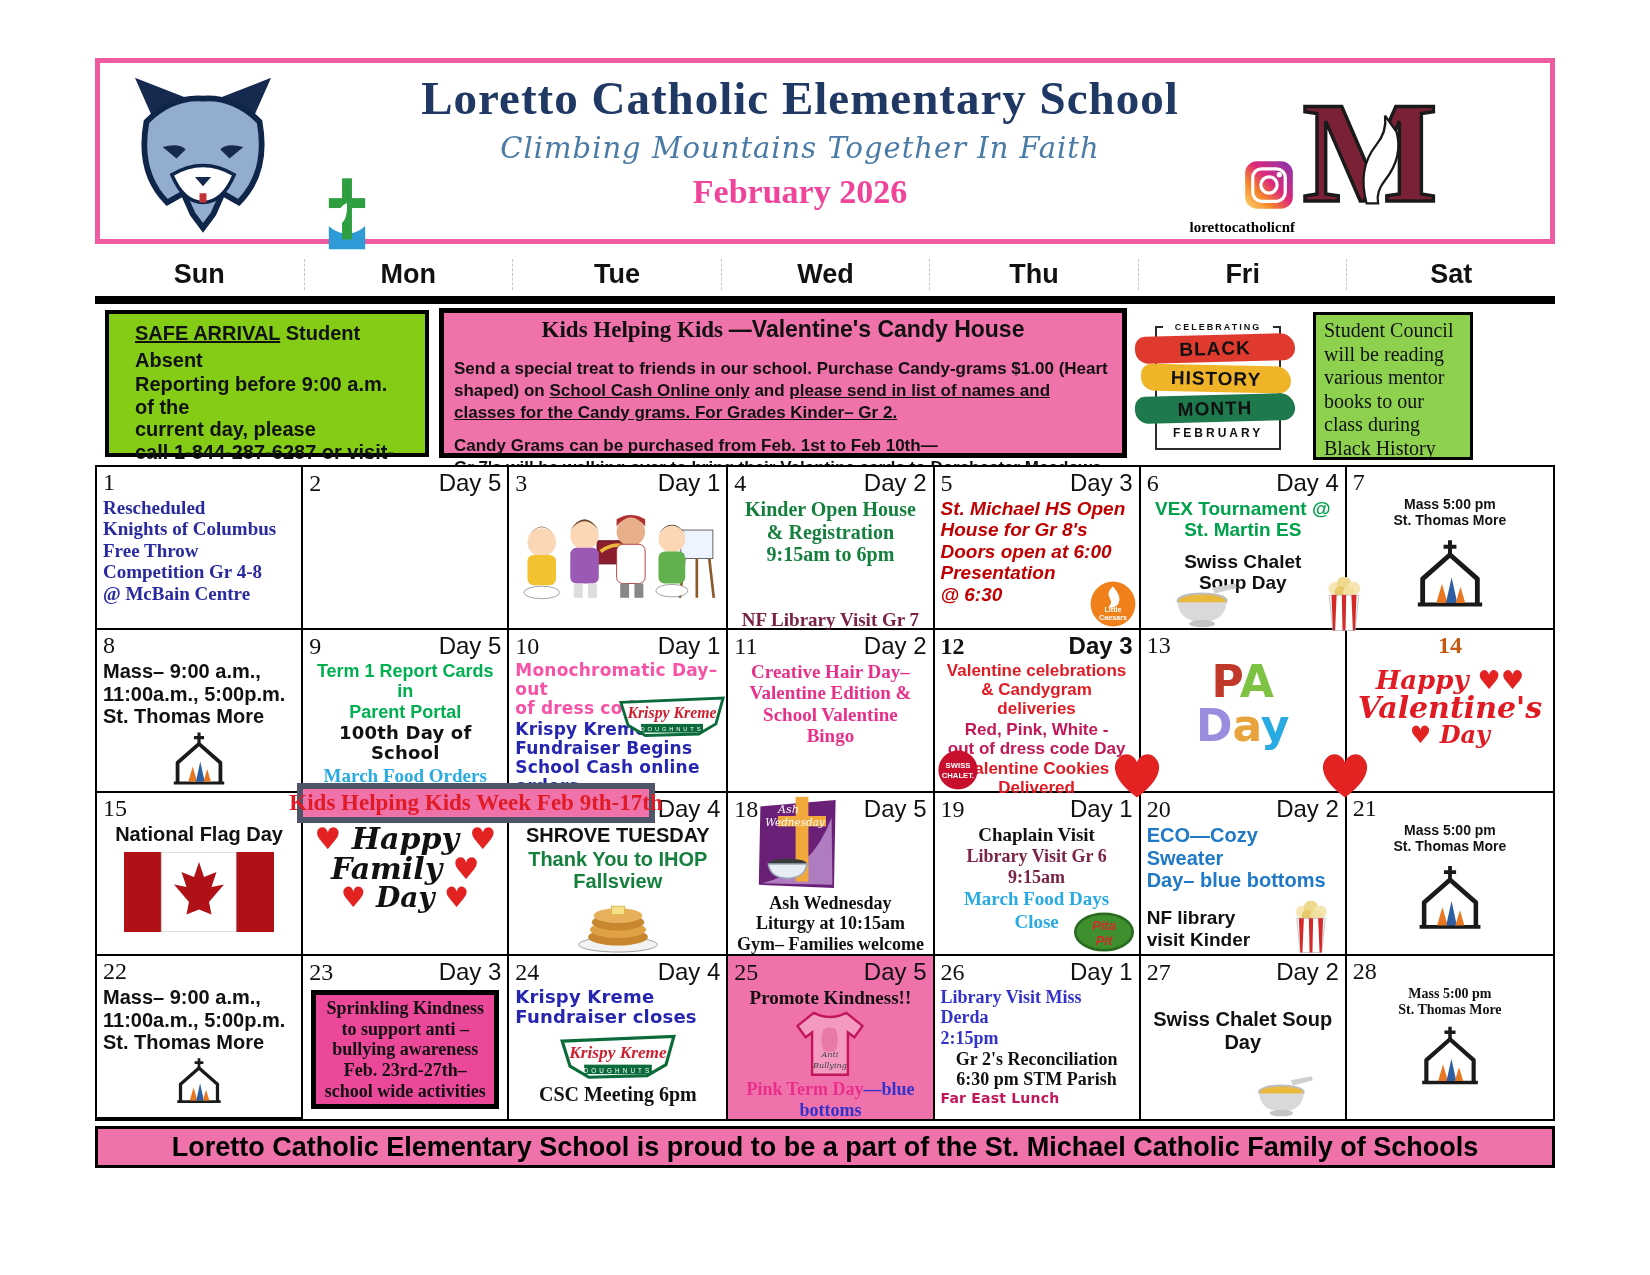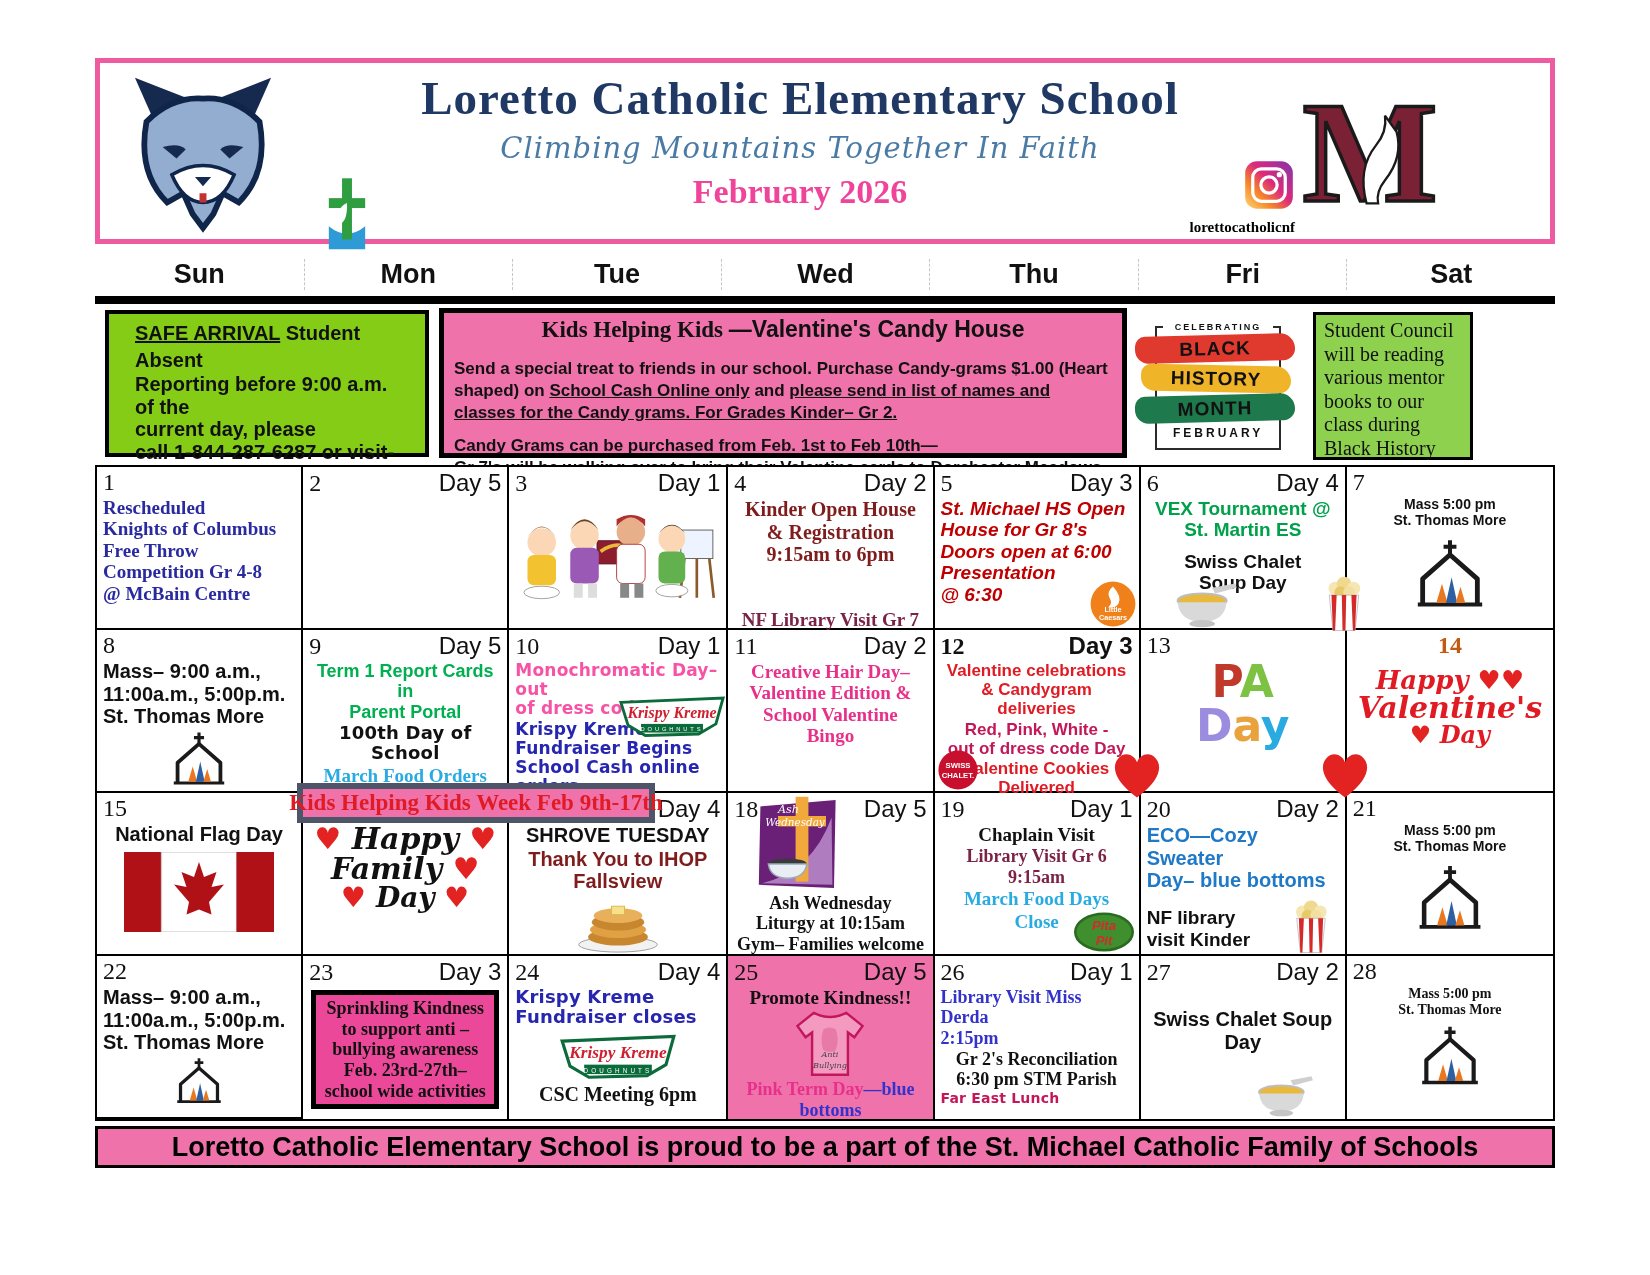--- a/index.html
+++ b/index.html
@@ -52,21 +52,21 @@
   .cell-pink { background:#ef72ab; }
   .numrow { display:flex; justify-content:space-between; align-items:baseline; position:relative; z-index:3; }
   .dnum { font-family:"Liberation Serif",serif; font-size:24px; }
   .dlab { font-size:24px; }
   .bold { font-weight:bold; }
   .ev { white-space:pre-line; line-height:1.13; font-weight:bold; margin-top:1px; }
   .ctr { text-align:center; }
   .fserif { font-family:"Liberation Serif",serif; }
   .fcomic { font-family:"DejaVu Sans",sans-serif; letter-spacing:.2px; }
   .sz17{font-size:17px}.sz18{font-size:18px}.sz19{font-size:19px}.sz20{font-size:20px}.sz21{font-size:14px}
-  .navy{color:#2a2aa0}.blue{color:#7f1d1d}.maroon{color:#7b2346}.red{color:#c00000}.grn{color:#00a14b}.grn2{color:#00b050}
+  .navy{color:#2a2aa0}.blue{color:#15803d}.maroon{color:#7b2346}.red{color:#c00000}.grn{color:#00a14b}.grn2{color:#00b050}
   .cyan{color:#29abe2}.pink{color:#e8308a}.hotpink{color:#f653a6}.dkblue{color:#2626b0}.crimson{color:#e01b24}.wine{color:#c21858}.ecoblue{color:#2079c7}.libblue{color:#3333cc}.orange{color:#c45911}.magenta{color:#c2185b}
   .ital{font-style:italic}
   .abs{position:absolute}
 
   .kindness-box { background:#ec4899; border:5px solid #000; margin:4px 2px 0; padding:3px 2px; font-family:"Liberation Serif",serif; font-weight:bold; font-size:18px; line-height:1.15; text-align:center; white-space:pre-line; }
   .kids-week-banner { position:absolute; left:200px; top:316px; width:358px; height:40px; background:#ef72ab; border:6px solid #4f5568; display:flex; align-items:center; justify-content:center; z-index:6; }
   .kids-week-banner span { font-family:"Liberation Serif",serif; font-weight:bold; font-size:23px; color:#e01b24; white-space:nowrap; }
 
   .pa-line { text-align:center; line-height:.95; margin-top:2px; }
   .pa-line span { font-family:"DejaVu Sans",sans-serif; font-weight:bold; font-size:44px; }

